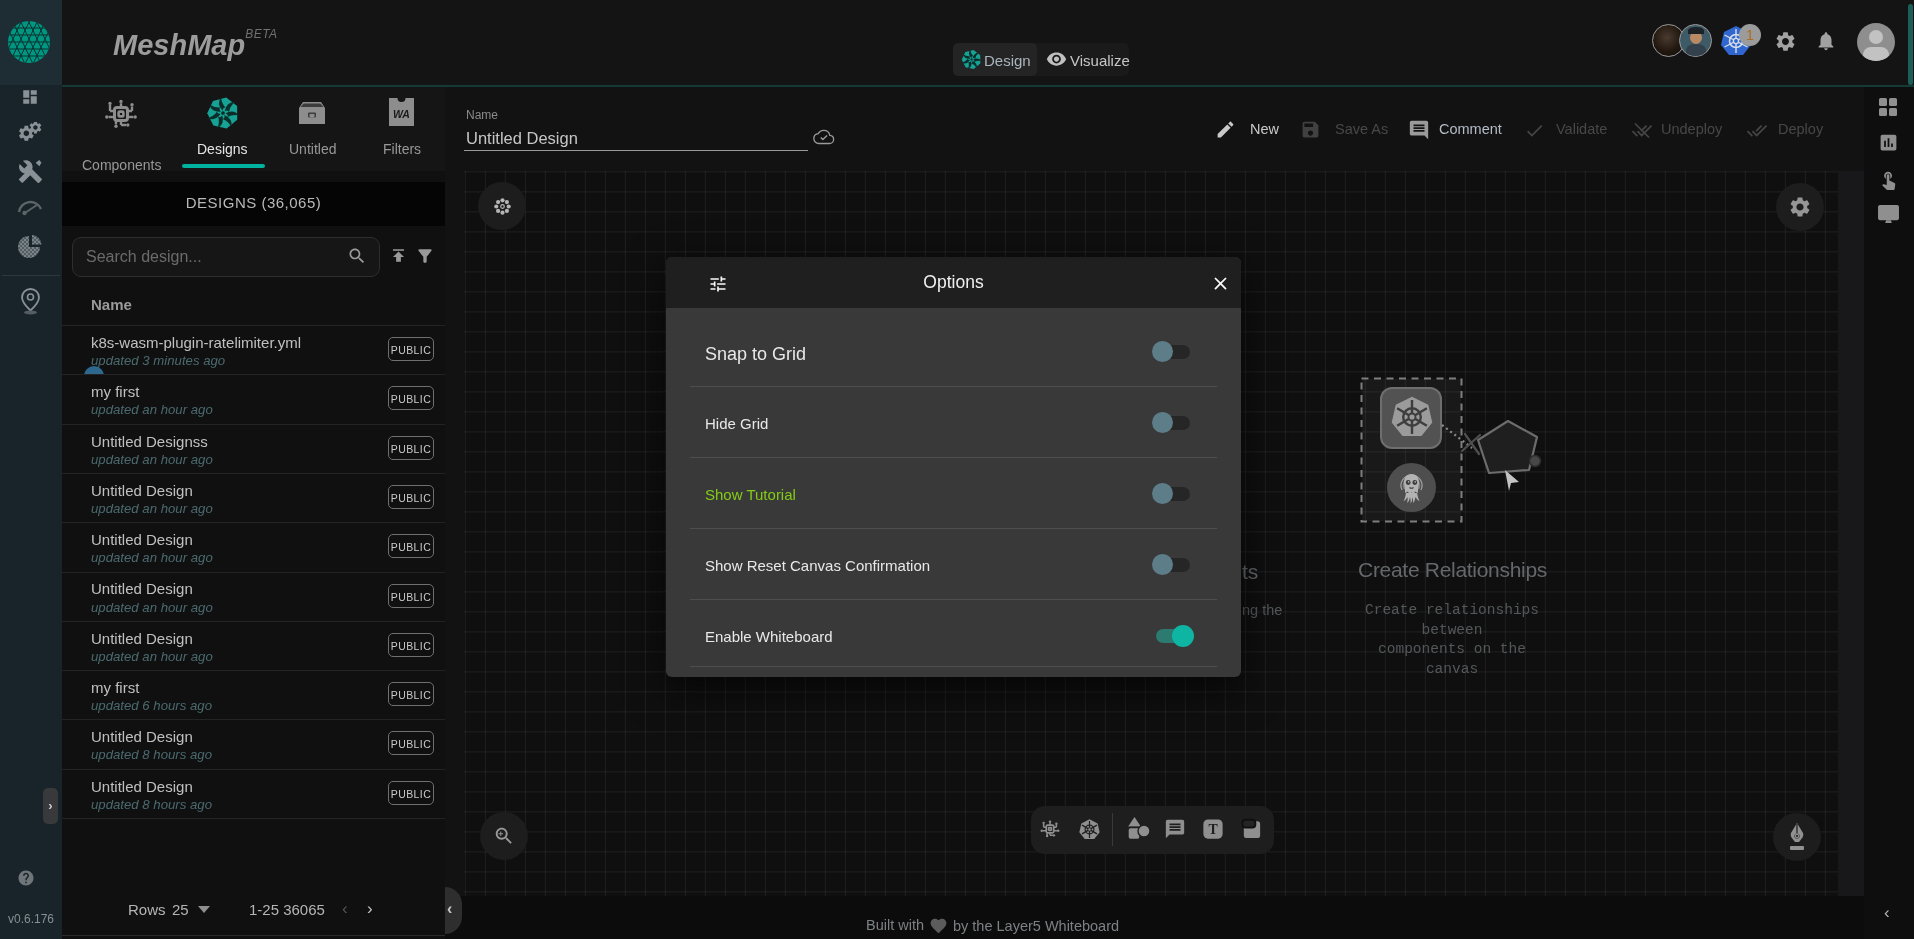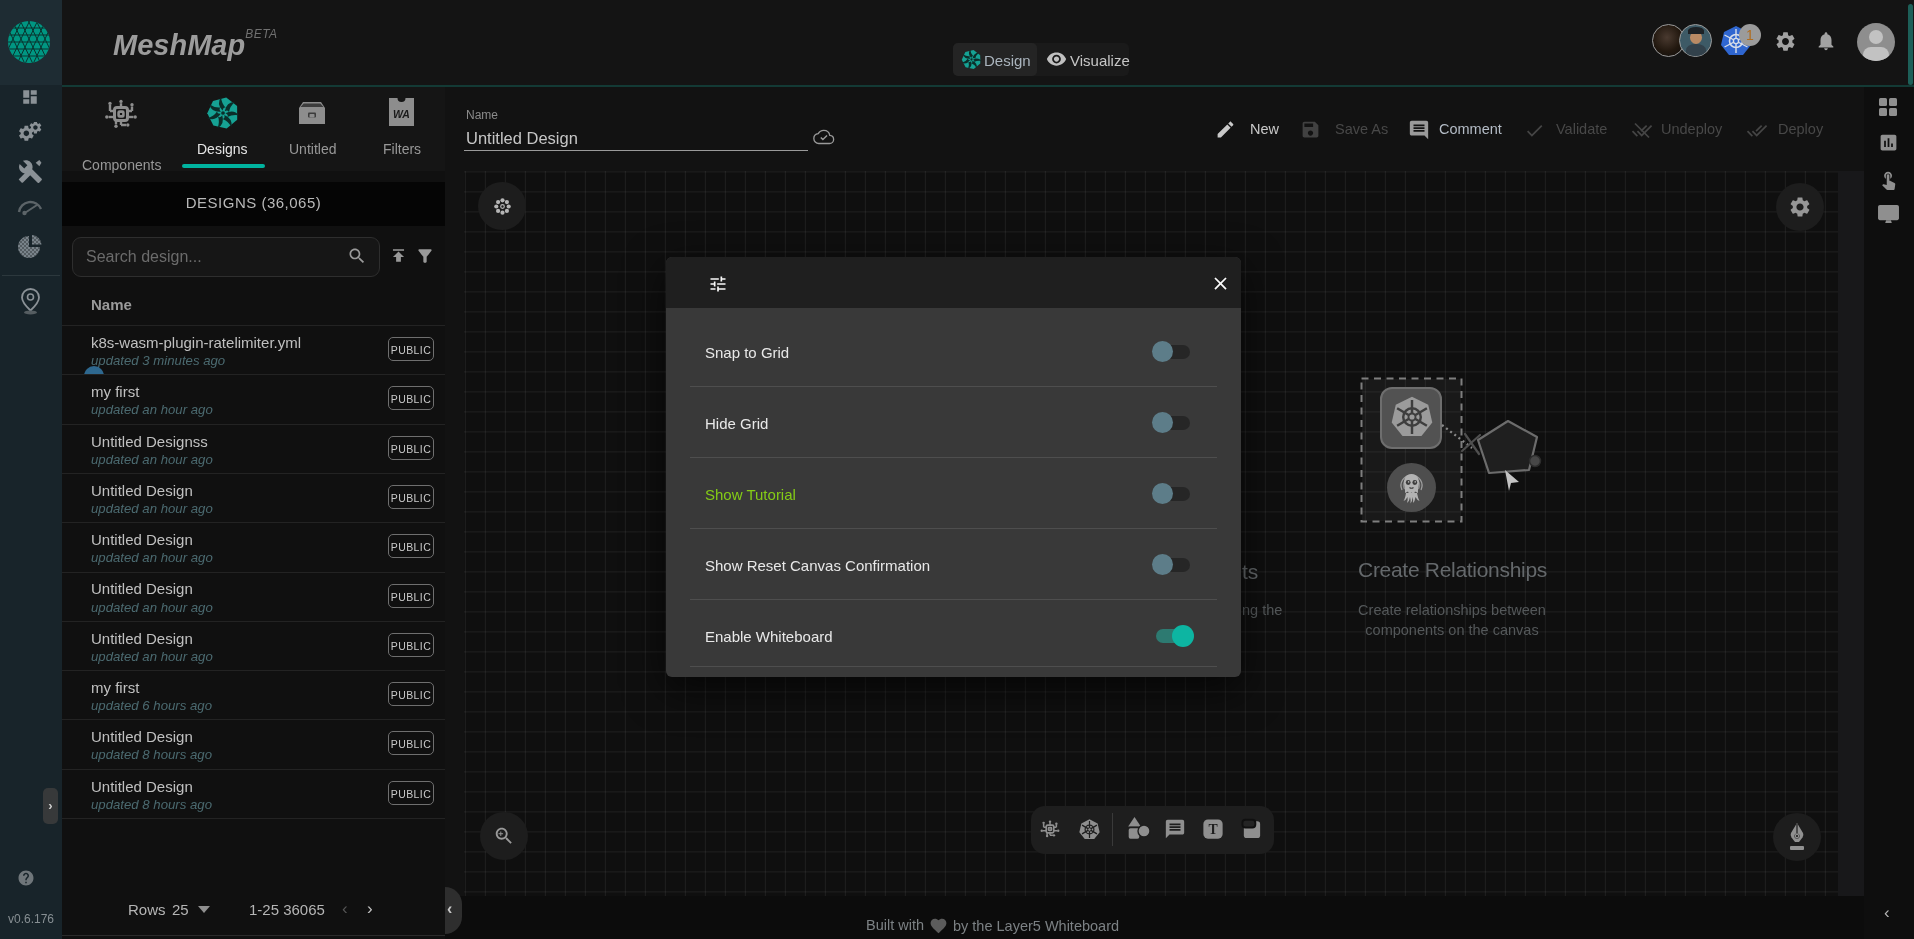--- a/index.html
+++ b/index.html
@@ -481,21 +481,21 @@
     </svg>
   </div>
   <svg class="abs" style="left:1432px;top:408px;" width="130" height="100" viewBox="0 0 130 100">
     <path d="M10 17 L40 40" stroke="#8a8a8a" stroke-width="2.3" stroke-dasharray="2,3.2" fill="none"></path>
     <path d="M33 26 L47 46 M48 27 L30 43" stroke="#4f4f4f" stroke-width="2.2" fill="none" stroke-linecap="round"></path>
     <polygon points="76,13 105,29 97,62 57,65 46,32" fill="#1f1f1f" stroke="#6c6c6c" stroke-width="2.2" stroke-linejoin="round"></polygon>
     <circle cx="103" cy="53" r="5.5" fill="#474747" stroke="#2c2c2c" stroke-width="1.5"></circle>
     <path d="M73 62 L87 74 L79 75 L77 83 Z" fill="#c3c3c3"></path>
   </svg>
   <div class="abs" style="left:1330px;top:558px;width:245px;text-align:center;font-size:21px;letter-spacing:-0.3px;color:#64686b;white-space:nowrap;">Create Relationships</div>
-  <div class="abs" style="left:1352px;top:601px;width:200px;text-align:center;font-size:14.5px;color:#54585a;line-height:19.5px;">Create relationships between<br>components on the canvas</div>
+  <div class="abs" style="left:1352px;top:601px;width:200px;text-align:center;font-size:14.5px;color:#54585a;line-height:19.5px;font-family:Liberation Mono, monospace;">Create relationships between<br>components on the canvas</div>
 
   <div class="abs" style="left:1242px;top:560px;font-size:21px;color:#64686b;">ts</div>
   <div class="abs" style="left:1242px;top:602px;font-size:14.5px;color:#54585a;">ng the</div>
 
   <div class="abs" style="left:1864px;top:87px;width:50px;height:852px;background:#0e0e0e;"></div>
   <div class="abs" style="left:1878px;top:97px;width:20px;height:20px;">
     <svg width="20" height="20" viewBox="0 0 20 20" fill="#8f8f8f">
         <rect x="1" y="1" width="8" height="8" rx="1.5"></rect>
         <rect x="11" y="1" width="8" height="8" rx="1.5"></rect>
         <rect x="1" y="11" width="8" height="8" rx="1.5"></rect>
@@ -529,27 +529,28 @@
   </div>
   <div class="abs" style="left:953px;top:918px;font-size:14.5px;color:#7c8184;">by the Layer5 Whiteboard</div>
 
   <div class="abs" style="left:666px;top:257px;width:575px;height:420px;border-radius:6px;background:#393939;box-shadow:0 12px 40px rgba(0,0,0,0.65);overflow:hidden;">
     <div class="abs" style="left:0;top:0;width:575px;height:51px;background:#1f1f1f;"></div>
     <div class="abs" style="left:42px;top:17px;width:20px;height:20px;">
       <svg width="20" height="20" viewBox="0 0 24 24">
           <path fill="#fafafa" d="M3 17v2h6v-2H3zM3 5v2h10V5H3zm10 16v-2h8v-2h-8v-2h-2v6h2zM7 9v2H3v2h4v2h2V9H7zm14 4v-2H11v2h10zm-6-4h2V7h4V5h-4V3h-2v6z"></path>
         </svg>
     </div>
+    <div class="abs" style="left:0;top:15px;width:575px;text-align:center;font-size:17.5px;color:#f0f0f0;">Options</div>
     <div class="abs" style="left:544px;top:16px;width:21px;height:21px;">
       <svg width="21" height="21" viewBox="0 0 24 24">
           <path fill="#fafafa" d="M19 6.41 17.59 5 12 10.59 6.41 5 5 6.41 10.59 12 5 17.59 6.41 19 12 13.41 17.59 19 19 17.59 13.41 12z"></path>
         </svg>
     </div>
 
-    <div class="abs" style="left:39px;top:87px;font-size:15px;color:#e8e8e8;">Snap to Grid</div>
+    <div class="abs" style="left:39px;top:87px;font-size:18px;color:#e8e8e8;">Snap to Grid</div>
     <div class="abs" style="left:24px;top:129px;width:527px;height:1px;background:#4e4e4e;"></div>
     <div class="abs" style="left:39px;top:158px;font-size:15px;color:#e8e8e8;">Hide Grid</div>
     <div class="abs" style="left:24px;top:200px;width:527px;height:1px;background:#4e4e4e;"></div>
     <div class="abs" style="left:39px;top:229px;font-size:15px;color:#84cc16;">Show Tutorial</div>
     <div class="abs" style="left:24px;top:271px;width:527px;height:1px;background:#4e4e4e;"></div>
     <div class="abs" style="left:39px;top:300px;font-size:15px;color:#e8e8e8;">Show Reset Canvas Confirmation</div>
     <div class="abs" style="left:24px;top:342px;width:527px;height:1px;background:#4e4e4e;"></div>
     <div class="abs" style="left:39px;top:371px;font-size:15px;color:#e8e8e8;">Enable Whiteboard</div>
     <div class="abs" style="left:24px;top:409px;width:527px;height:1px;background:#4e4e4e;"></div>
 

